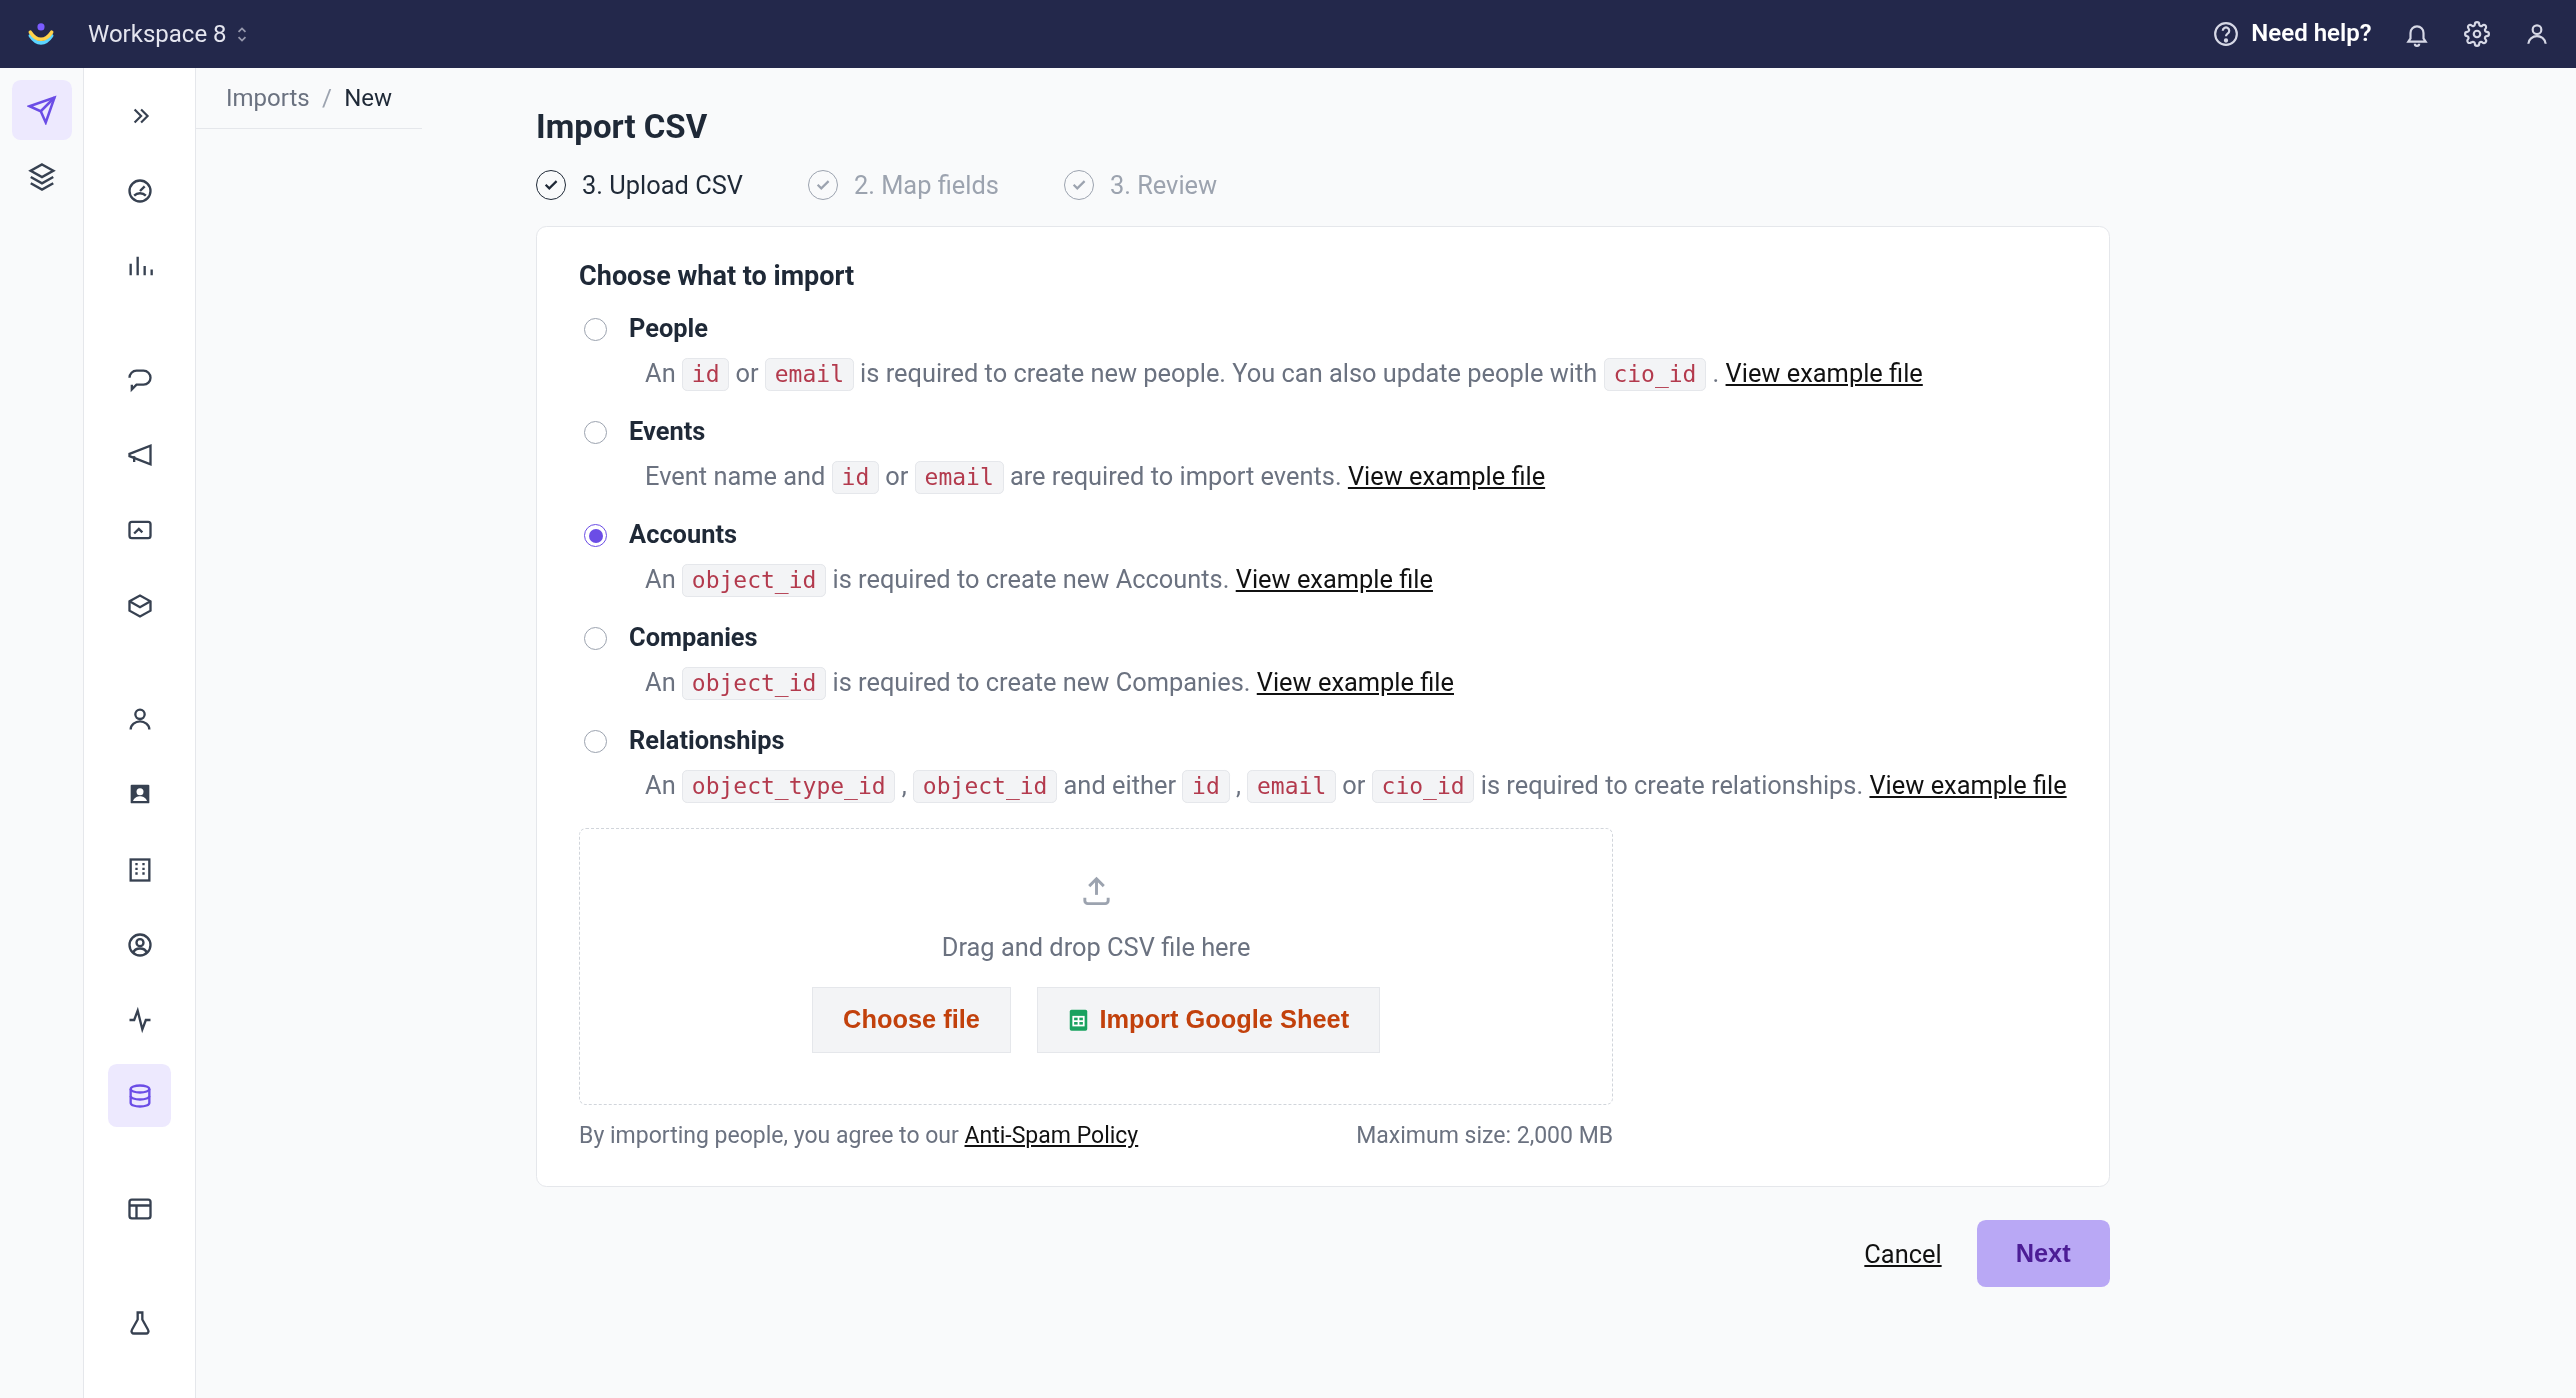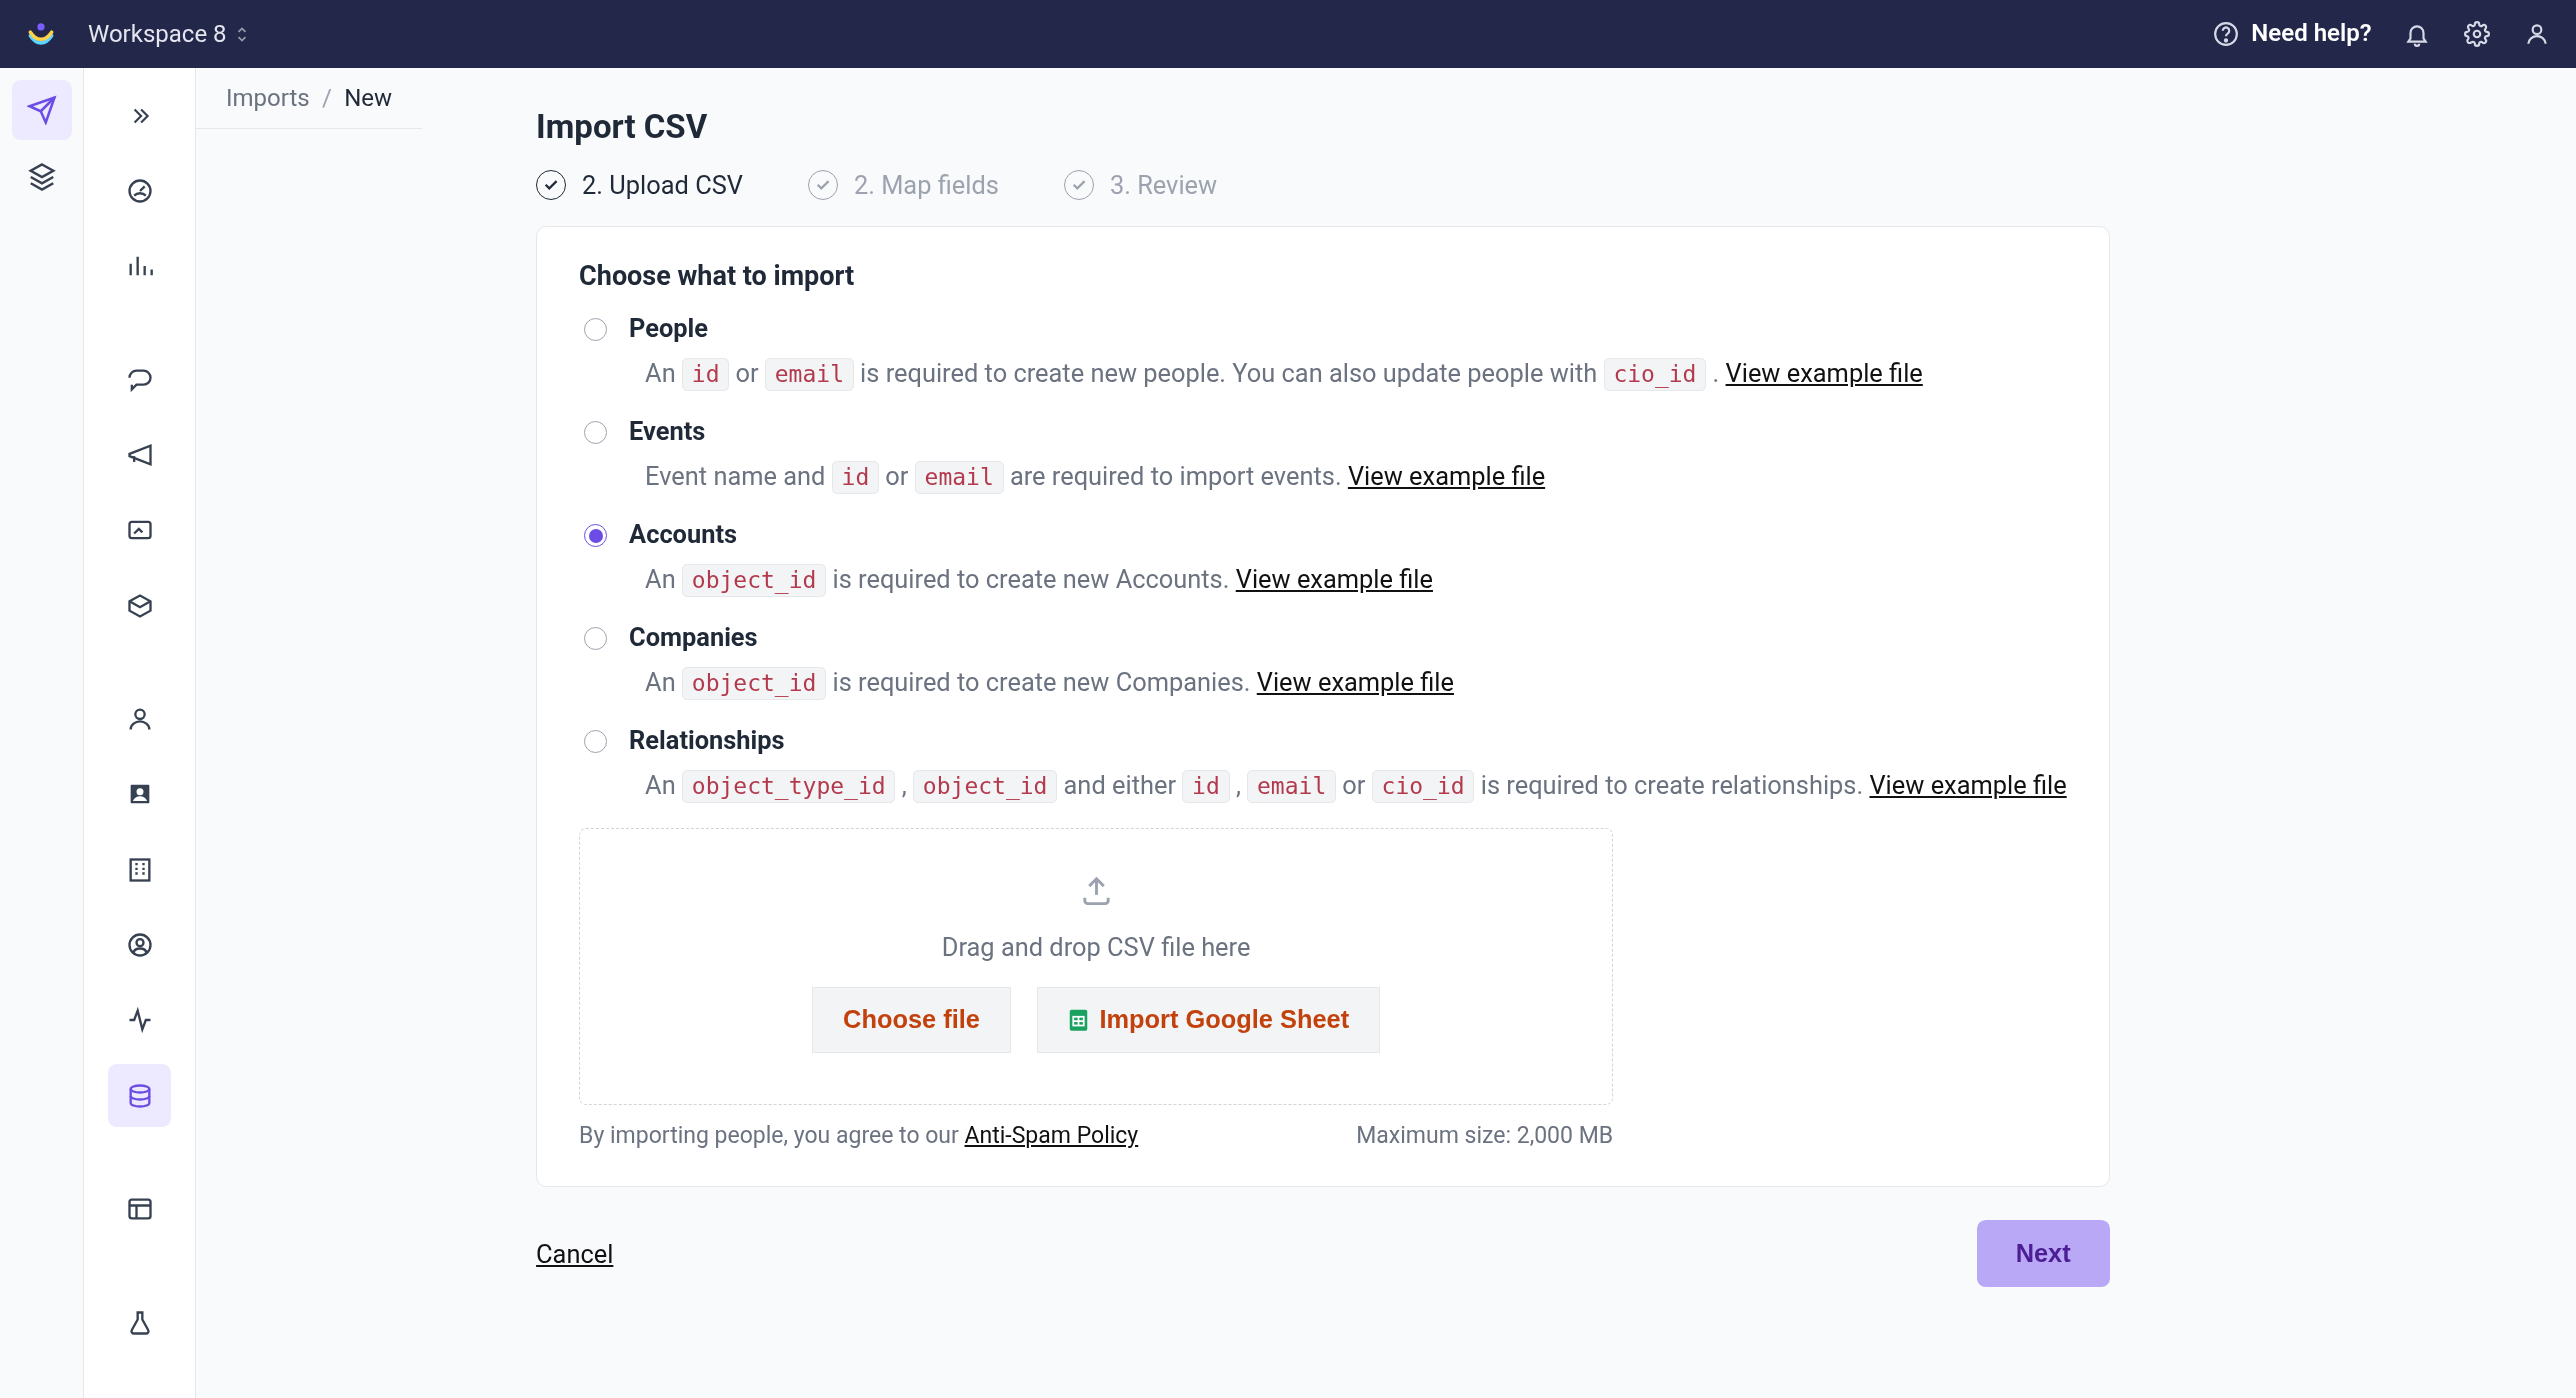--- a/index.html
+++ b/index.html
@@ -54,21 +54,21 @@
   .radio:checked::after{content:"";position:absolute;inset:3.5px;border-radius:50%;background:var(--purple)}
   .opt-label{font-weight:700;font-size:25.4px}
   .opt-desc{margin-left:66px;color:var(--muted);font-size:25.4px;line-height:1.7;margin-bottom:21px}
   code.inline{font-family:ui-monospace,Menlo,Consolas,monospace;background:#f3f4f6;border:0.9px solid #e5e7eb;border-radius:5.3px;padding:1.8px 8.8px 3.5px;color:var(--code);font-size:23px}
   a.ex{color:#111;text-decoration:underline}
   .dropzone{margin-top:12.3px;border:1.8px dashed #d1d5db;border-radius:7px;width:1034px;max-width:100%;padding:44px 35px 51px;display:flex;flex-direction:column;align-items:center;gap:24.5px}
   .dz-text{color:var(--muted);font-size:25.4px}
   .dz-actions{display:flex;gap:26px}
   .btn{border:0.9px solid var(--border);background:#f3f4f6;border-radius:0;padding:17.5px 30px;font-size:25.4px;font-weight:600;color:#c2410c;display:flex;align-items:center;gap:10.5px}
   .notes{display:flex;justify-content:space-between;margin-top:17.5px;color:var(--muted);font-size:23px;width:1034px;max-width:100%}
-  .footer-actions{display:flex;justify-content:space-between;gap:44px;align-items:center;margin-top:33px}
+  .footer-actions{display:flex;justify-content:flex-end;gap:35px;align-items:center;margin-top:33px}
   .link-btn{color:#111;text-decoration:underline;font-size:25.4px}
   .primary-btn{background:#b9a8f5;color:#4c1d95;border:none;border-radius:8.8px;padding:19px 39px;font-size:25.4px;font-weight:700}
   svg{display:block}
 </style>
 </head>
 <body>
 
 <div class="topnav">
   <div class="logo">
     <svg width="32" height="32" viewBox="0 0 36 36">
@@ -243,21 +243,21 @@
     <div class="content">
       <h1 class="page-title">Import CSV</h1>
 
       <div class="steps">
         <div class="step active">
           <span class="step-ico">
             <svg width="17.5" height="17.5" viewBox="0 0 24 24" fill="none" stroke="currentColor" stroke-width="3">
                 <path d="M5 12l5 5L20 7"></path>
               </svg>
           </span>
-          <span>2. Upload CSV</span>
+          <span>3. Upload CSV</span>
         </div>
         <div class="step">
           <span class="step-ico">
             <svg width="17.5" height="17.5" viewBox="0 0 24 24" fill="none" stroke="currentColor" stroke-width="3">
                 <path d="M5 12l5 5L20 7"></path>
               </svg>
           </span>
           <span>2. Map fields</span>
         </div>
         <div class="step">

